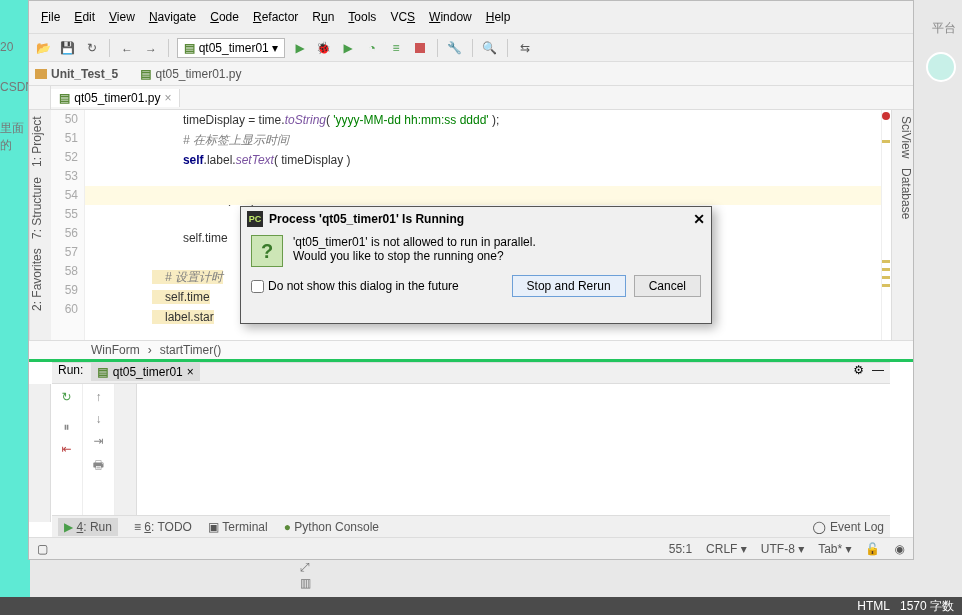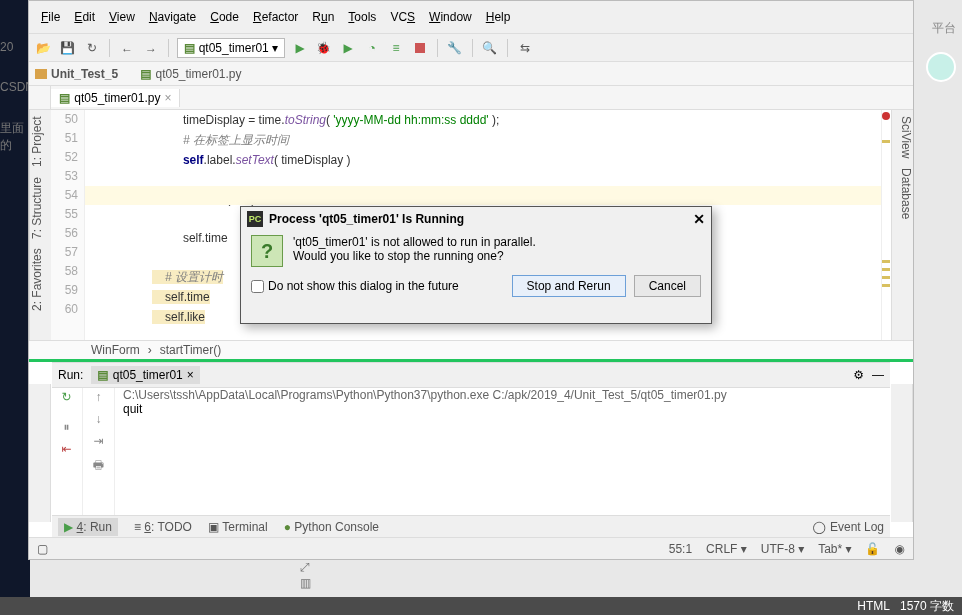--- a/index.html
+++ b/index.html
@@ -1,18 +1,18 @@
 <!DOCTYPE html>
 <html><head>
 <meta charset="utf-8">
 <style>
   * { margin:0; padding:0; box-sizing:border-box; font-family:"Segoe UI",Arial,sans-serif; font-size:12px; }
   body { background:#e8e8e8; width:962px; height:615px; overflow:hidden; position:relative; }
   .ide { position:absolute; left:28px; top:0; width:886px; height:560px; background:#fff; border:1px solid #bbb; }
-  .csdn { position:absolute; left:0; top:0; width:30px; height:100%; background:#0f172a; color:#777; font-size:11px; padding-top:40px; }
+  .csdn { position:absolute; left:0; top:0; width:30px; height:100%; background:#5eead4; color:#777; font-size:11px; padding-top:40px; }
   .csdn div { margin-bottom:26px; }
   .menubar { height:24px; background:#f0f0f0; display:flex; align-items:center; padding:16px 6px; gap:2px; border-bottom:1px solid #ddd;}
   .menubar span { padding:2px 6px; cursor:default; }
   .menubar span u { text-decoration:underline; }
   .toolbar { height:28px; background:#f0f0f0; display:flex; align-items:center; padding:0 6px; gap:6px; border-bottom:1px solid #ddd;}
   .tb-ico { width:18px; height:18px; display:flex; align-items:center; justify-content:center; color:#555;}
   .tb-sep { width:1px; height:18px; background:#ccc; margin:0 2px;}
   .run-combo { display:flex; align-items:center; border:1px solid #bbb; background:#fff; padding:1px 6px; height:20px;}
   .nav-tabs { height:24px; background:#f5f5f5; display:flex; align-items:center; padding-left:6px; gap:22px; border-bottom:1px solid #ddd;}
   .nav-tabs .tab { display:flex; align-items:center; gap:4px; color:#555;}
@@ -31,21 +31,21 @@
   .code .s{color:#008000;}
   .code .c{color:#808080;font-style:italic;}
   .code .cur{background:#fffae3;display:block;position:absolute;left:0;right:0;height:19px;top:76px;}
   .hl{background:#f8ecc2;}
   .rside{width:22px;background:#f0f0f0;border-left:1px solid #ddd;writing-mode:vertical-rl;display:flex;gap:10px;padding:6px 0;font-size:11px;color:#555;}
   .mark{width:10px;background:#fff;border-left:1px solid #eee;position:relative;}
   .mark .err{position:absolute;right:1px;top:2px;width:8px;height:8px;background:#c33;border-radius:50%;}
   .mark .w{position:absolute;right:1px;width:8px;height:3px;background:#d8c060;}
   .breadcrumb{height:22px;background:#fafafa;border-top:1px solid #ddd;border-bottom:3px solid #22c55e;display:flex;align-items:center;padding-left:62px;gap:8px;color:#555;}
   .runpanel{height:160px;display:flex;}
-  .runhdr{position:absolute;left:23px;right:23px;height:22px;background:#f0f0f0;border-top:1px solid #ddd;border-bottom:1px solid #ddd;display:flex;align-items:center;padding:12px 6px;gap:8px;}
+  .runhdr{position:absolute;left:23px;right:23px;height:22px;background:#f0f0f0;border-top:1px solid #ddd;border-bottom:1px solid #ddd;display:flex;align-items:flex-start;padding:0 6px;gap:8px;}
   .runbody{padding-top:22px;display:flex;width:100%;}
   .runside{width:22px;background:#f0f0f0;border-right:1px solid #ddd;}
   .runcol{width:32px;display:flex;flex-direction:column;gap:8px;align-items:center;padding-top:6px;border-right:1px solid #eee;}
   .runout{flex:1;font-family:Consolas,monospace;font-size:13px;padding:4px 8px;}
   .runout .path{color:#666;}
   .bottom-tabs{position:absolute;bottom:22px;left:23px;right:23px;height:22px;background:#f0f0f0;border-top:1px solid #ddd;display:flex;align-items:center;padding:0 6px;gap:16px;color:#555;}
   .bottom-tabs .active{background:#d8d8d8;padding:2px 6px;}
   .statusbar{position:absolute;bottom:0;left:0;right:0;height:22px;background:#f0f0f0;border-top:1px solid #ddd;display:flex;align-items:center;justify-content:flex-end;padding:0 8px;gap:14px;color:#555;}
   .dialog{position:absolute;left:240px;top:206px;width:472px;height:118px;background:#f0f0f0;border:1px solid #555;box-shadow:4px 4px 10px rgba(0,0,0,0.3);}
   .dlg-title{height:24px;display:flex;align-items:center;padding:0 6px;gap:6px;font-weight:bold;}
@@ -163,21 +163,21 @@
     <div class="code"><span class="cur"></span>            <span>timeDisplay = time.</span><span class="fn">toString</span><span>( </span><span class="s">'yyyy-MM-dd hh:mm:ss dddd'</span><span> );</span>
             <span class="c"># 在标签上显示时间</span>
             <span class="k">self</span><span>.label.</span><span class="fn">setText</span><span>( timeDisplay )</span>
 
         <span class="k">def </span><span style="color:#b08000">startTimer</span><span>(</span><span class="k">self</span><span>):</span>
 
             <span>self.time</span>
 
         <span class="hl">    <span class="c"># 设置计时</span></span>
         <span class="hl">    <span>self.time</span></span>
-        <span class="hl">    <span>self.like</span></span></div>
+        <span class="hl">    <span>label.star</span></span></div>
     <div class="mark">
       <span class="err"></span>
       <span class="w" style="top:30px"></span>
       <span class="w" style="top:150px"></span>
       <span class="w" style="top:158px"></span>
       <span class="w" style="top:166px"></span>
       <span class="w" style="top:174px"></span>
     </div>
     <div class="rside">
       <span>SciView</span>
@@ -208,24 +208,20 @@
         <span><span class="sq"></span></span>
         <span style="color:#888">⏸</span>
         <span style="color:#b44">⇤</span>
       </div>
       <div class="runcol">
         <span style="color:#888">↑</span>
         <span style="color:#888">↓</span>
         <span style="color:#888">⇥</span>
         <span style="color:#888">🖶</span>
       </div>
-      <div class="runout">
-        <div class="path">C:\Users\tssh\AppData\Local\Programs\Python\Python37\python.exe C:/apk/2019_4/Unit_Test_5/qt05_timer01.py</div>
-        <div>quit</div>
-      </div>
       <div class="runside"></div>
     </div>
   </div>
 
   <div class="bottom-tabs">
     <span class="active"><span class="tri">▶</span> <u>4</u>: Run</span>
     <span>≡ <u>6</u>: TODO</span>
     <span>▣ <span>Terminal</span></span>
     <span><span class="py-ico">●</span> <span>Python Console</span></span>
     <span class="evt">◯ <span>Event Log</span></span>

